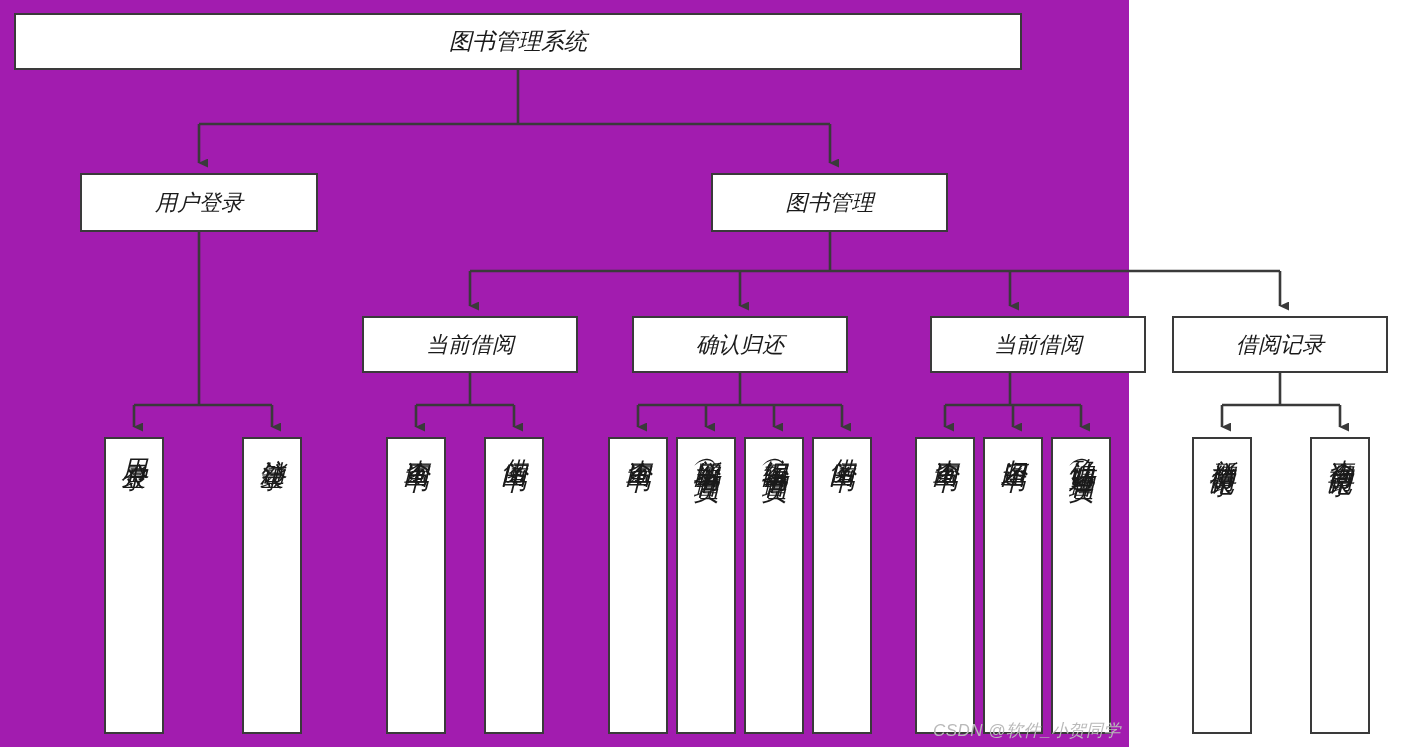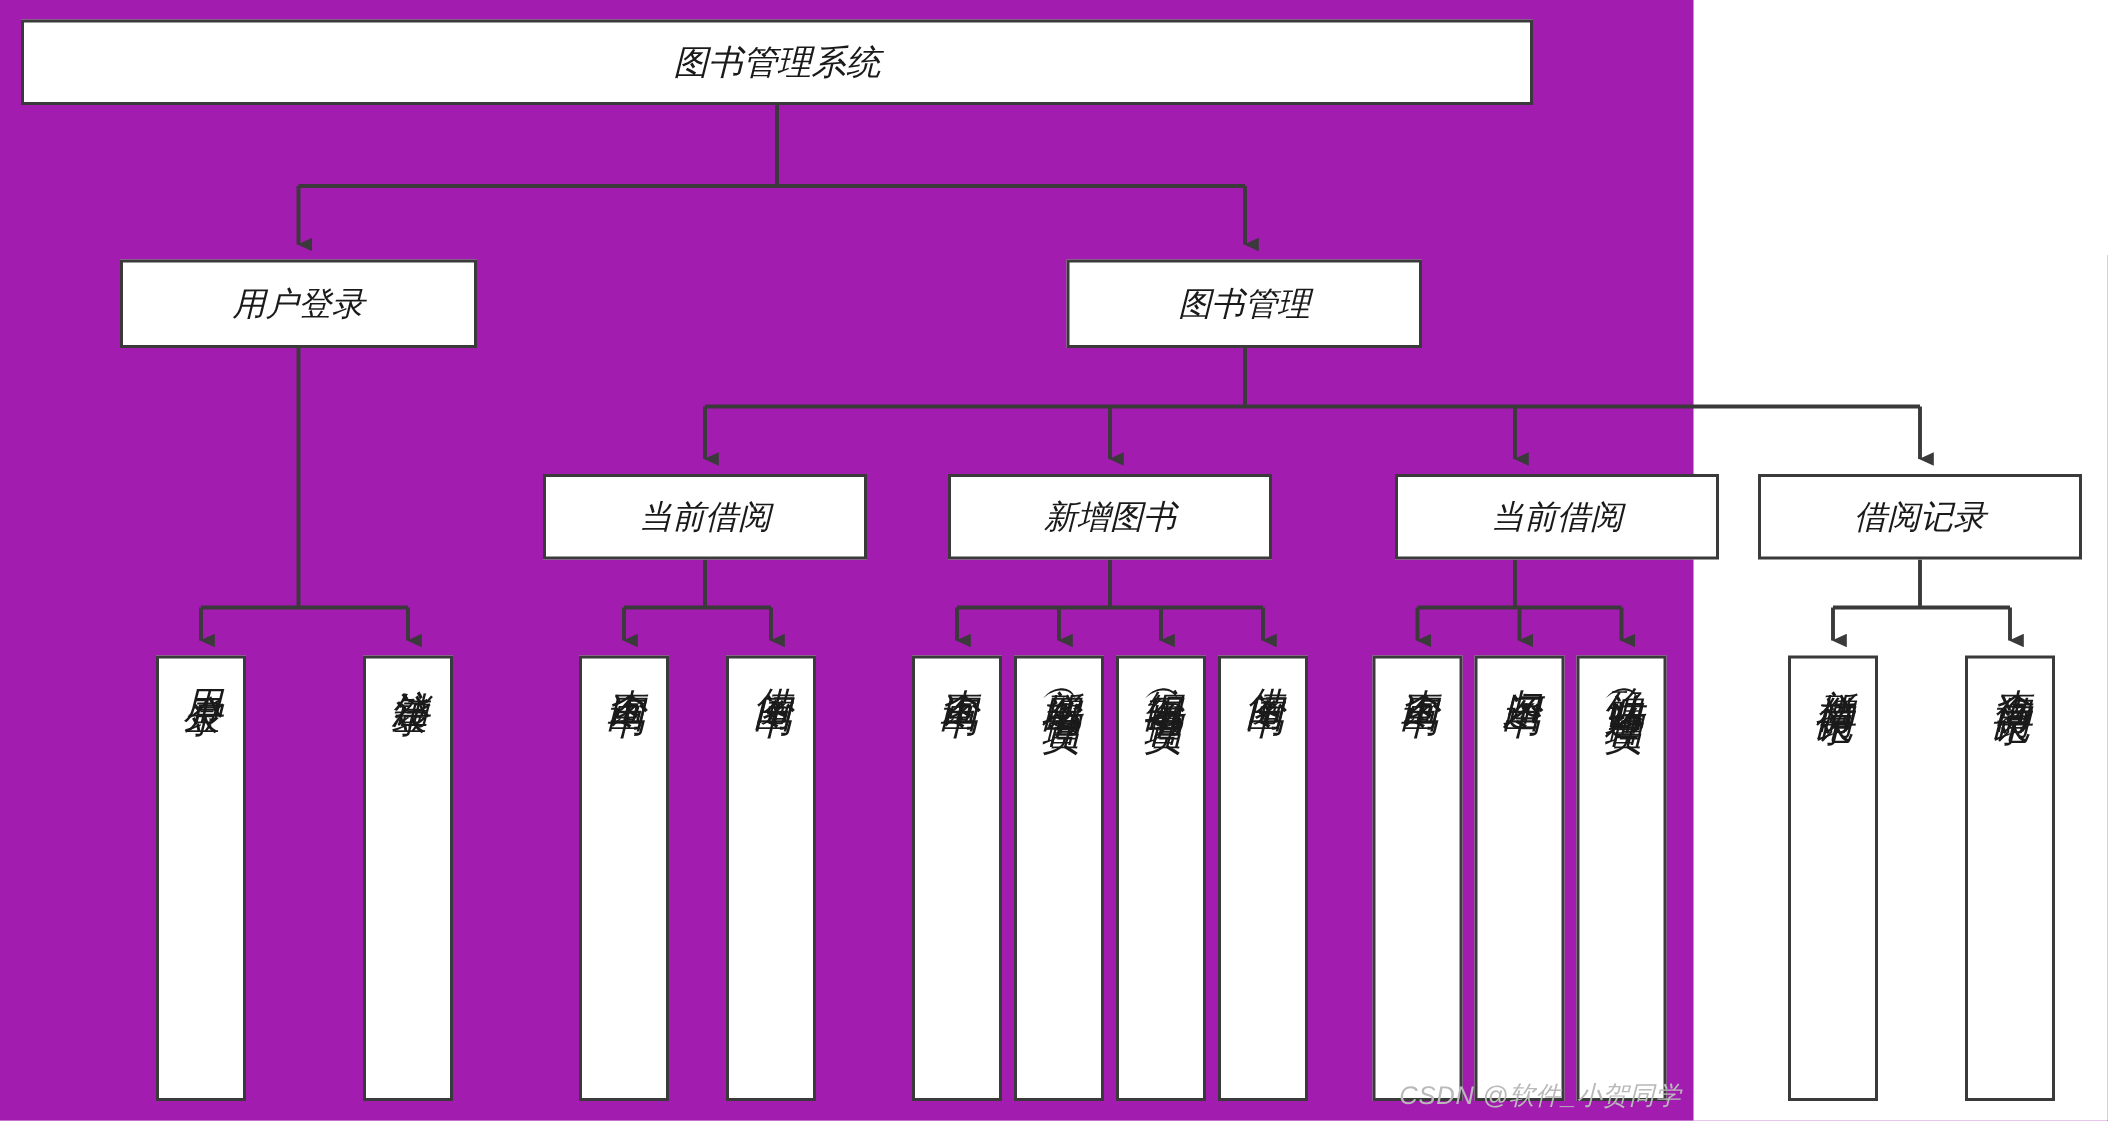--- a/index.html
+++ b/index.html
@@ -148,21 +148,21 @@
     <span class="node-label">用户登录</span>
   </div>
   <div class="node level-1" style="left: 711px; top: 173px; width: 237px; height: 59px; align-items: center;">
     <span class="node-label">图书管理</span>
   </div>
 
   <div class="node level-2" style="left: 362px; top: 316px; width: 216px; height: 57px;">
     <span class="node-label">当前借阅</span>
   </div>
   <div class="node level-2" style="left: 632px; top: 316px; width: 216px; height: 57px;">
-    <span class="node-label">新增图书</span>
+    <span class="node-label">确认归还</span>
   </div>
   <div class="node level-2" style="left: 902px; top: 316px; width: 216px; height: 57px; margin-left: 28px;">
     <span class="node-label">当前借阅</span>
   </div>
   <div class="node level-2" style="left: 1172px; top: 316px; width: 216px; height: 57px;">
     <span class="node-label">借阅记录</span>
   </div>
 
   <div class="node leaf" style="left: 104px; top: 437px; width: 60px; height: 297px;">
     <span class="node-label">用户登录</span>

